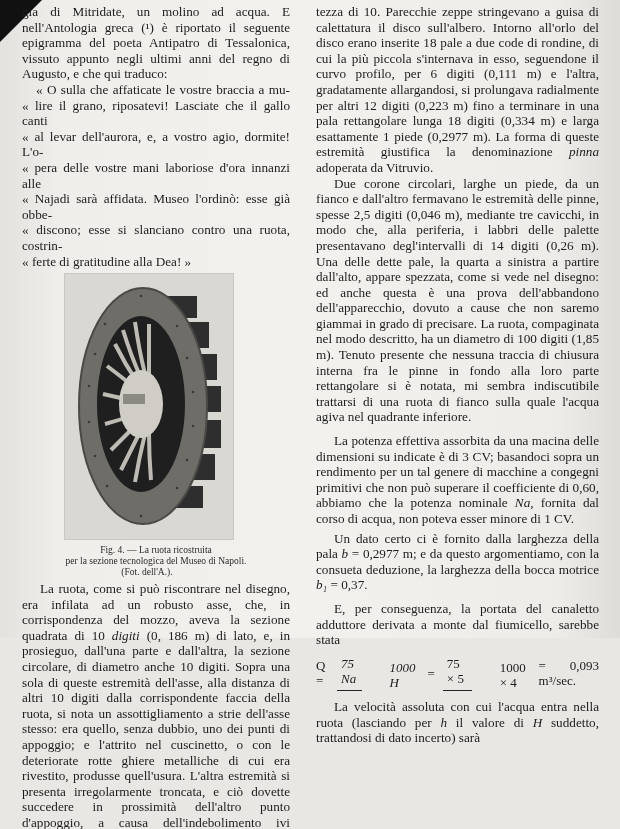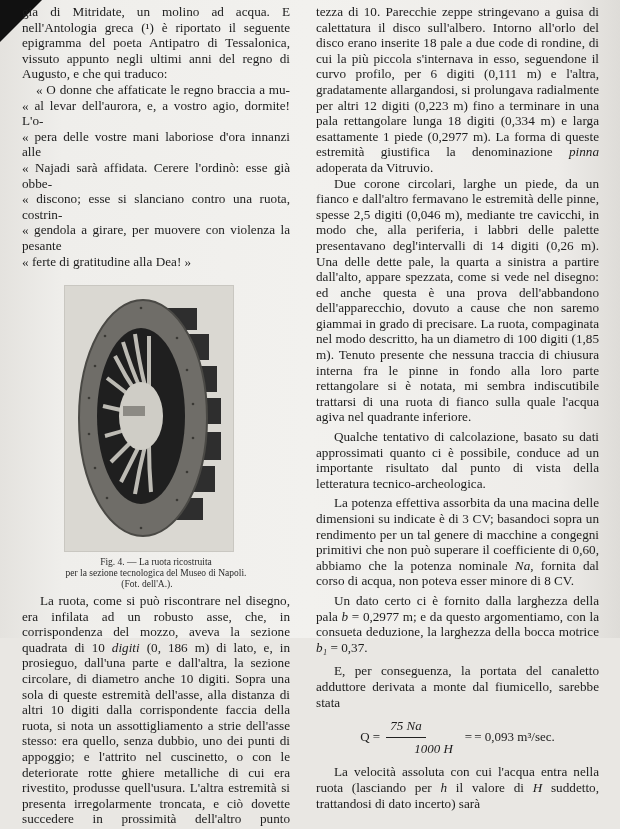--- a/index.html
+++ b/index.html
@@ -22,58 +22,58 @@
   .col { position: absolute; font-size: 13.2px; line-height: 15.6px; text-align: justify; }
   .col-left { left: 22px; top: 4px; width: 268px; }
   .col-right { left: 316px; top: 4px; width: 283px; }
   p { margin: 0; }
   .indent { text-indent: 18px; }
   .quote { margin: 0; }
   .quote .ql { display: block; text-align: justify; text-align-last: justify; }
   .quote .ql.first { text-indent: 14px; }
   .quote .ql.last { text-align-last: left; }
   .figure {
-    margin: 16px 0 0 0; position: relative; height: 300px; text-decoration: underline;
+    margin: 4px 0 0 0; position: relative; height: 300px; text-decoration: underline;
   }
   .photo {
     position: absolute; left: 42px; top: 0; width: 168px; height: 265px;
     background: #dcdad5;
     border: 1px solid #c9c7c1;
     overflow: hidden;
   }
   .caption {
     position: absolute; left: 0; top: 272px; width: 268px;
     font-size: 9.5px; line-height: 11px; text-align: center; color: #2a2a2a;
   }
   .caption .credit { display: block; text-align: center; padding-right: 18px; }
   .after-fig { margin-top: 8px; }
   .sp { height: 4px; }
   .formula { display: flex; align-items: center; justify-content: center; margin: 8px 0; font-size: 13px; }
-  .frac { display: inline-flex; flex-direction: column; align-items: flex-start; margin: 0 6px; }
+  .frac { display: inline-flex; align-items: flex-end; margin: 0 6px; }
   .frac .num { padding: 0 4px 3px 4px; border-bottom: 1px solid #222; }
   .frac .den { padding: 3px 4px 0 4px; margin-left: 24px; }
   .eq { margin: 0 2px; }
   i, .it { font-style: italic; }
 </style>
 </head>
 <body>
 
 <div class="page">
   <div class="corner"></div>
 
   <div class="col col-left">
     <p>gia di Mitridate, un molino ad acqua. E nell'Antologia greca (¹) è riportato il seguente epigramma del poeta Antipatro di Tessalonica, vissuto appunto negli ultimi anni del regno di Augusto, e che qui traduco:</p>
 
     <div class="quote">
-      <span class="ql first">« O donne che affaticate le regno braccia a mu-</span>
+      <span class="ql first">« O sulla che affaticate le vostre braccia a mu-</span>
+      <span class="ql">« lire il grano, riposatevi! Lasciate che il gallo canti</span>
       <span class="ql">« al levar dell'aurora, e, a vostro agio, dormite! L'o-</span>
       <span class="ql">« pera delle vostre mani laboriose d'ora innanzi alle</span>
-      <span class="ql">« Najadi sarà affidata. Cerere l'ordinò: esse già obbe-</span>
+      <span class="ql">« Najadi sarà affidata. Museo l'ordinò: esse già obbe-</span>
       <span class="ql">« discono; esse si slanciano contro una ruota, costrin-</span>
-      <span class="ql">« gendola a girare, per muovere con violenza la pesante</span>
       <span class="ql last">« ferte di gratitudine alla Dea! »</span>
     </div>
 
     <div class="figure">
       <div class="photo" title="Ricostruzione della ruota idraulica">
         <svg width="168" height="265" viewBox="0 0 168 265">
           <rect x="0" y="0" width="168" height="265" fill="#dad8d2"></rect>
 
           <g fill="#2e2e2e">
             <rect x="98" y="22" width="34" height="22"></rect>
@@ -133,35 +133,38 @@
     </div>
 
     <p class="indent after-fig"><span>La ruota, come si può riscontrare nel disegno, era infilata ad un robusto asse, che, in corrispondenza del mozzo, aveva la sezione quadrata di 10 </span><i>digiti</i><span> (0, 186 m) di lato, e, in prosieguo, dall'una parte e dall'altra, la sezione circolare, di diametro anche 10 digiti. Sopra una sola di queste estremità dell'asse, alla distanza di altri 10 digiti dalla corrispondente faccia della ruota, si nota un assottigliamento a strie dell'asse stesso: era quello, senza dubbio, uno dei punti di appoggio; e l'attrito nel cuscinetto, o con le deteriorate rotte ghiere metalliche di cui era rivestito, produsse quell'usura. L'altra estremità si presenta irregolarmente troncata, e ciò dovette succedere in prossimità dell'altro punto d'appoggio, a causa dell'indebolimento ivi prodotto dall'analogo logorio; l'abbandono dell'apparecchio precedette certamente il periodo delle mutate condizioni dell'alveo che determinarono il deposito del carbonato di calcio, poichè la spezzata testa dell'asse è affatto incappucciata nel masso.</span></p>
 
   </div>
 
   <div class="col col-right">
     <p><span>tezza di 10. Parecchie zeppe stringevano a guisa di calettatura il disco sull'albero. Intorno all'orlo del disco erano inserite 18 pale a due code di rondine, di cui la più piccola s'internava in esso, seguendone il curvo profilo, per 6 digiti (0,111 m) e l'altra, gradatamente allargandosi, si prolungava radialmente per altri 12 digiti (0,223 m) fino a terminare in una pala rettangolare lunga 18 digiti (0,334 m) e larga esattamente 1 piede (0,2977 m). La forma di queste estremità giustifica la denominazione </span><i>pinna</i><span> adoperata da Vitruvio.</span></p>
     <p class="indent">Due corone circolari, larghe un piede, da un fianco e dall'altro fermavano le estremità delle pinne, spesse 2,5 digiti (0,046 m), mediante tre cavicchi, in modo che, alla periferia, i labbri delle palette presentavano degl'intervalli di 14 digiti (0,26 m). Una delle dette pale, la quarta a sinistra a partire dall'alto, appare spezzata, come si vede nel disegno: ed anche questa è una prova dell'abbandono dell'apparecchio, dovuto a cause che non saremo giammai in grado di precisare. La ruota, compaginata nel modo descritto, ha un diametro di 100 digiti (1,85 m). Tenuto presente che nessuna traccia di chiusura interna fra le pinne in fondo alla loro parte rettangolare si è notata, mi sembra indiscutibile trattarsi di una ruota di fianco sulla quale l'acqua agiva nel quadrante inferiore.</p>
     <div class="sp"></div>
-    <p class="indent">Qualche tentativo di calcolazione, basato su dati approssimati quanto ci è possibile, conduce ad un importante risultato dal punto di vista della letteratura tecnico-archeologica.</p>
     <div class="sp"></div>
-    <p class="indent"><span>La potenza effettiva assorbita da una macina delle dimensioni su indicate è di 3 CV; basandoci sopra un rendimento per un tal genere di macchine a congegni primitivi che non può superare il coefficiente di 0,60, abbiamo che la potenza nominale </span><i>Na</i><span>, fornita dal corso di acqua, non poteva esser minore di 8 CV.</span></p>
+    <p class="indent"><span>La potenza effettiva assorbita da una macina delle dimensioni su indicate è di 3 CV; basandoci sopra un rendimento per un tal genere di macchine a congegni primitivi che non può superare il coefficiente di 0,60, abbiamo che la potenza nominale </span><i>Na</i><span>, fornita dal corso di acqua, non poteva esser minore di 1 CV.</span></p>
     <div class="sp"></div>
     <p class="indent"><span>Un dato certo ci è fornito dalla larghezza della pala </span><i>b</i><span> = 0,2977 m; e da questo argomentiamo, con la consueta deduzione, la larghezza della bocca motrice </span><i>b₁</i><span> = 0,37.</span></p>
     <div class="sp"></div>
     <div class="sp"></div>
     <p class="indent">E, per conseguenza, la portata del canaletto adduttore derivata a monte dal fiumicello, sarebbe stata</p>
 
     <div class="formula">
       <span>Q =</span>
       <span class="frac">
         <span class="num it">75 Na</span>
         <span class="den it">1000 H</span>
       </span>
       <span class="eq">=</span>
+      <span class="frac">
+        <span class="num">75 × 5</span>
+        <span class="den">1000 × 4</span>
+      </span>
       <span>= 0,093 m³/sec.</span>
     </div>
 
     <p class="indent"><span>La velocità assoluta con cui l'acqua entra nella ruota (lasciando per </span><i>h</i><span> il valore di </span><i>H</i><span> suddetto, trattandosi di dato incerto) sarà</span></p>
 
   </div>
 </div>
 
 </body></html>

